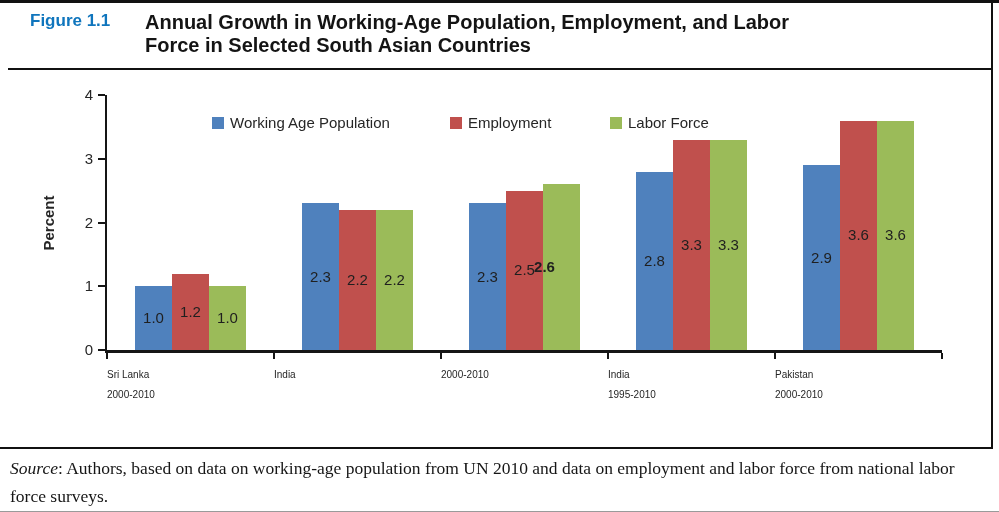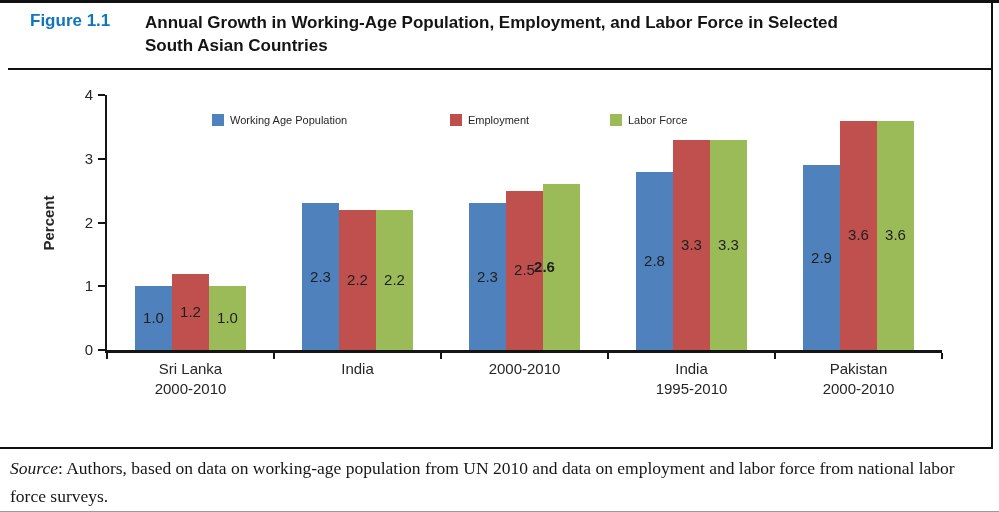--- a/index.html
+++ b/index.html
@@ -4,39 +4,39 @@
 <style>
   html,body{margin:0;padding:0;background:#fff;}
   .page{
     position:relative;width:999px;height:512px;background:#ffffff;
     font-family:"Liberation Sans",sans-serif;overflow:hidden;color:#1a1a1a;
   }
   .top-border{position:absolute;left:0;top:0;width:999px;height:3px;background:#111;}
   .bottom-border{position:absolute;left:0;bottom:0;width:999px;height:1px;background:#9a9a9a;}
   .right-border{position:absolute;top:3px;left:991px;width:2px;height:446px;background:#111;}
   .fig-label{position:absolute;left:30px;top:11px;font-size:17px;font-weight:bold;color:#0f75bd;}
-  .fig-title{position:absolute;left:145px;top:11px;width:700px;font-size:17px;font-weight:bold;line-height:23px;color:#141414;}
+  .fig-title{position:absolute;left:145px;top:11px;width:700px;font-size:20px;font-weight:bold;line-height:23px;color:#141414;}
   .title-rule{position:absolute;left:8px;top:68px;width:983px;height:2px;background:#111;}
   .source-rule{position:absolute;left:0px;top:447px;width:993px;height:2px;background:#111;}
-  .legend-item{position:absolute;top:114px;display:flex;align-items:center;gap:6px;font-size:11px;color:#262626;}
+  .legend-item{position:absolute;top:114px;display:flex;align-items:center;gap:6px;font-size:15px;color:#262626;}
   .legend-item .swatch{width:12px;height:12px;display:inline-block;}
   .legend-wap{left:212px;}
   .legend-emp{left:450px;}
   .legend-lf{left:610px;}
   .ylabel{position:absolute;left:17px;top:215px;width:62px;height:16px;
     font-size:15px;font-weight:bold;text-align:center;color:#262626;
     transform:rotate(-90deg);}
   .plot{position:absolute;left:105px;top:95px;width:835px;height:255px;
     border-left:2px solid #151515;border-bottom:3px solid #151515;}
   .ytick{position:absolute;width:7px;height:2px;background:#151515;left:-9px;}
   .ytick-label{position:absolute;left:-44px;width:30px;text-align:right;font-size:15px;color:#262626;}
   .xtick{position:absolute;top:258px;width:2px;height:6px;background:#151515;}
   .bar{position:absolute;bottom:0;}
   .bar-value{position:absolute;text-align:center;font-size:15px;color:#1f1f1f;}
-  .cat-label{position:absolute;top:264px;text-align:center;font-size:15px;line-height:20px;color:#262626;}
+  .cat-label{position:absolute;top:270px;font-size:10px;line-height:20px;color:#262626;}
   .source{position:absolute;left:10px;top:454px;width:978px;
     font-family:"Liberation Serif",serif;font-size:17.5px;line-height:28px;color:#161616;}
   .source .src-word{font-style:italic;}
 </style>
 </head>
 <body>
 
 <div class="page">
 
   <div class="top-border"></div>

